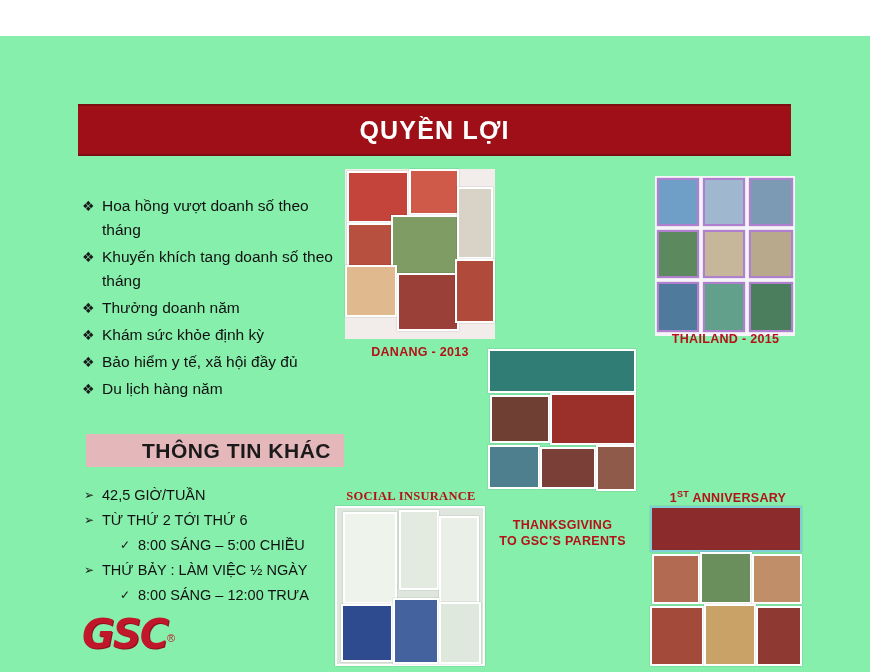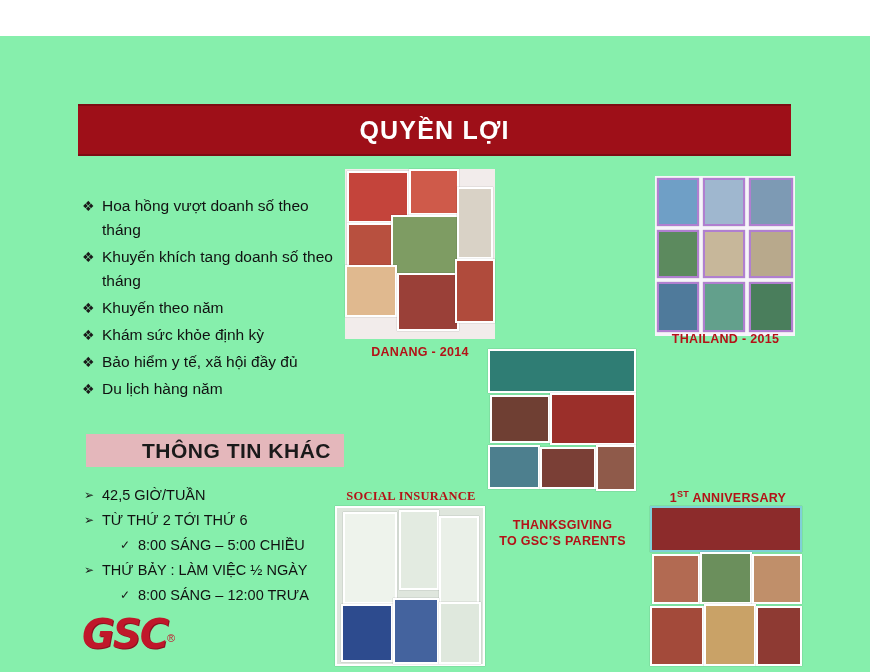--- a/index.html
+++ b/index.html
@@ -191,21 +191,21 @@
     <div class="bullet-row">
       <span class="bullet-mark">❖</span>
       <span class="bullet-text">Hoa hồng vượt doanh số theo tháng</span>
     </div>
     <div class="bullet-row">
       <span class="bullet-mark">❖</span>
       <span class="bullet-text">Khuyến khích tang doanh số theo tháng</span>
     </div>
     <div class="bullet-row">
       <span class="bullet-mark">❖</span>
-      <span class="bullet-text">Khuyến theo năm</span>
+      <span class="bullet-text">Thưởng doanh năm</span>
     </div>
     <div class="bullet-row">
       <span class="bullet-mark">❖</span>
       <span class="bullet-text">Khám sức khỏe định kỳ</span>
     </div>
     <div class="bullet-row">
       <span class="bullet-mark">❖</span>
       <span class="bullet-text">Bảo hiểm y tế, xã hội đầy đủ</span>
     </div>
     <div class="bullet-row">
@@ -251,21 +251,21 @@
       <div class="ph" style="left:2px;  top:2px;   width:62px; height:52px; background:#c4443b;"></div>
       <div class="ph" style="left:64px; top:0px;   width:50px; height:46px; background:#cf5a4a;"></div>
       <div class="ph" style="left:2px;  top:54px;  width:46px; height:44px; background:#b8503f;"></div>
       <div class="ph" style="left:46px; top:46px;  width:68px; height:60px; background:#7e9c63;"></div>
       <div class="ph" style="left:0px;  top:96px;  width:52px; height:52px; background:#e0b98f;"></div>
       <div class="ph" style="left:52px; top:104px; width:62px; height:58px; background:#9a4038;"></div>
       <div class="ph" style="left:112px;top:18px;  width:36px; height:72px; background:#d9d2c6;"></div>
       <div class="ph" style="left:110px;top:90px;  width:40px; height:64px; background:#b04b3c;"></div>
     </div>
   </div>
-  <div class="caption cap-danang">DANANG - 2014</div>
+  <div class="caption cap-danang">DANANG - 2013</div>
 
   <div class="photo-group" id="g-thailand">
     <div class="collage">
       <div class="ph" style="left:2px;  top:2px;  width:42px; height:48px; background:#6f9fc6; border-color:#b07fd0;"></div>
       <div class="ph" style="left:48px; top:2px;  width:42px; height:48px; background:#9fb7cf; border-color:#b07fd0;"></div>
       <div class="ph" style="left:94px; top:2px;  width:44px; height:48px; background:#7d9ab4; border-color:#b07fd0;"></div>
       <div class="ph" style="left:2px;  top:54px; width:42px; height:48px; background:#5c8a5e; border-color:#b07fd0;"></div>
       <div class="ph" style="left:48px; top:54px; width:42px; height:48px; background:#c7b79a; border-color:#b07fd0;"></div>
       <div class="ph" style="left:94px; top:54px; width:44px; height:48px; background:#b8a98c; border-color:#b07fd0;"></div>
       <div class="ph" style="left:2px;  top:106px;width:42px; height:50px; background:#4f7a9b; border-color:#b07fd0;"></div>

